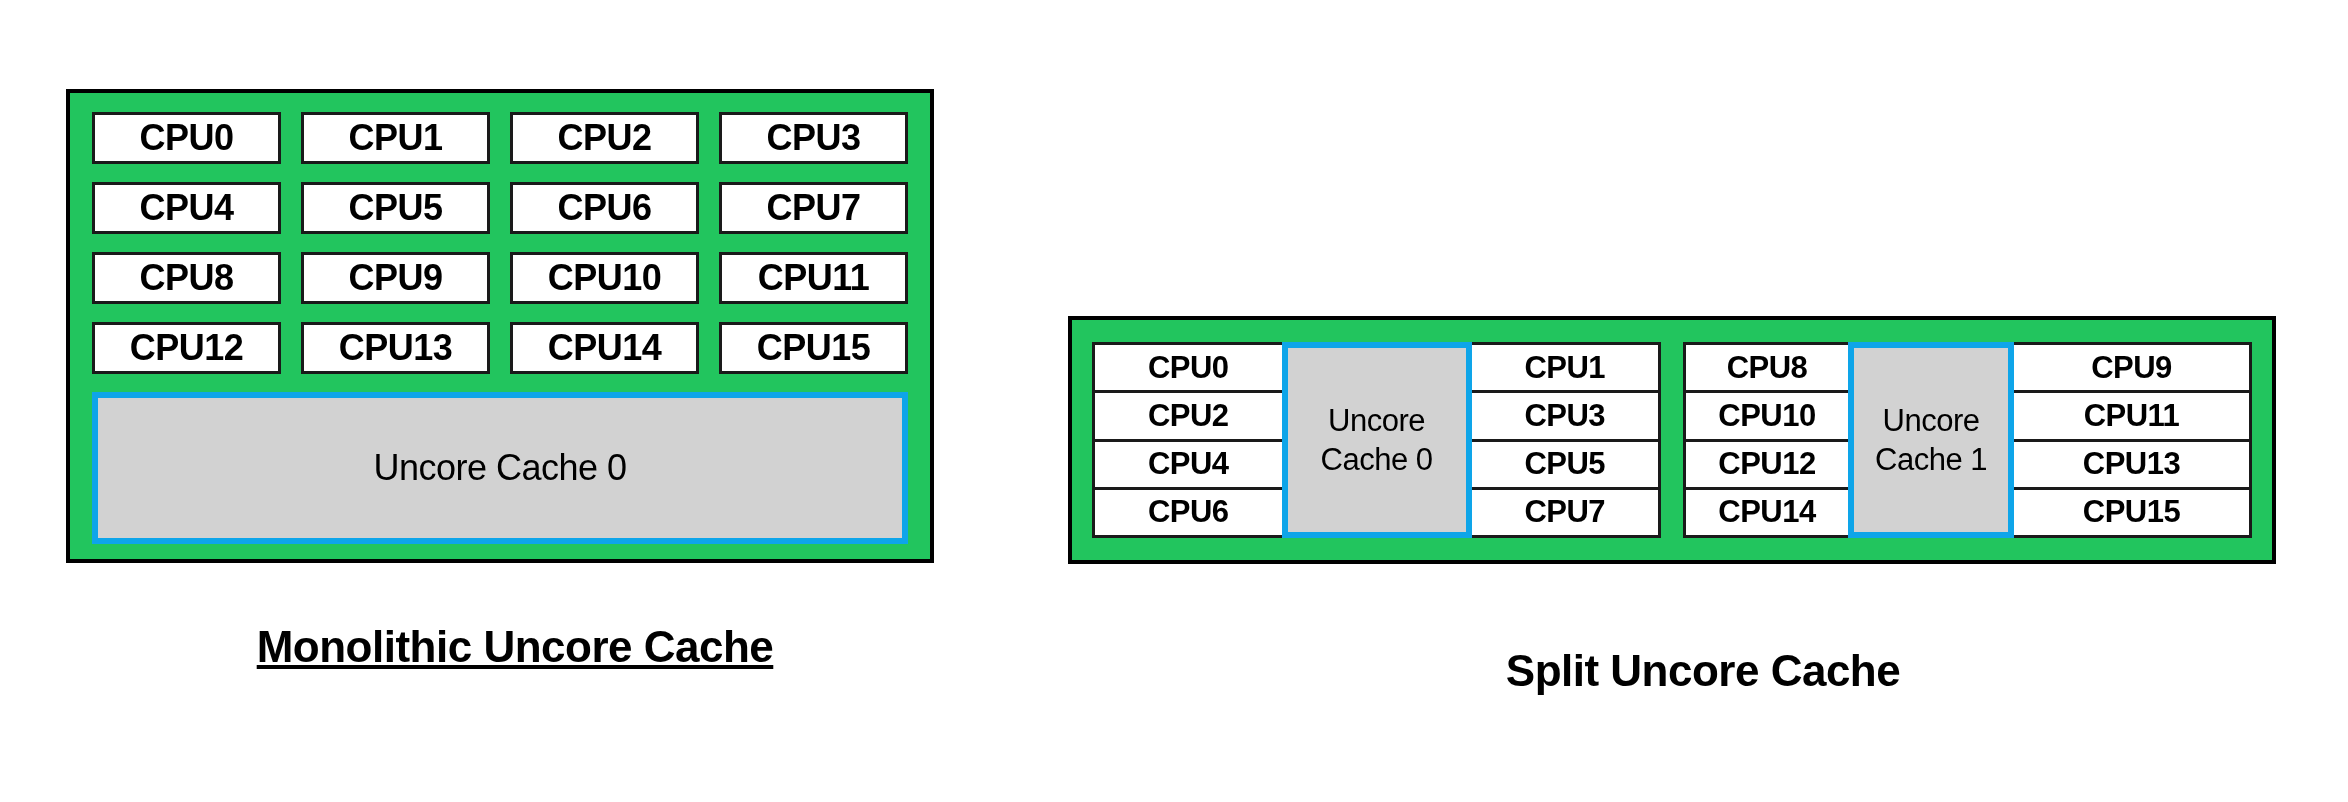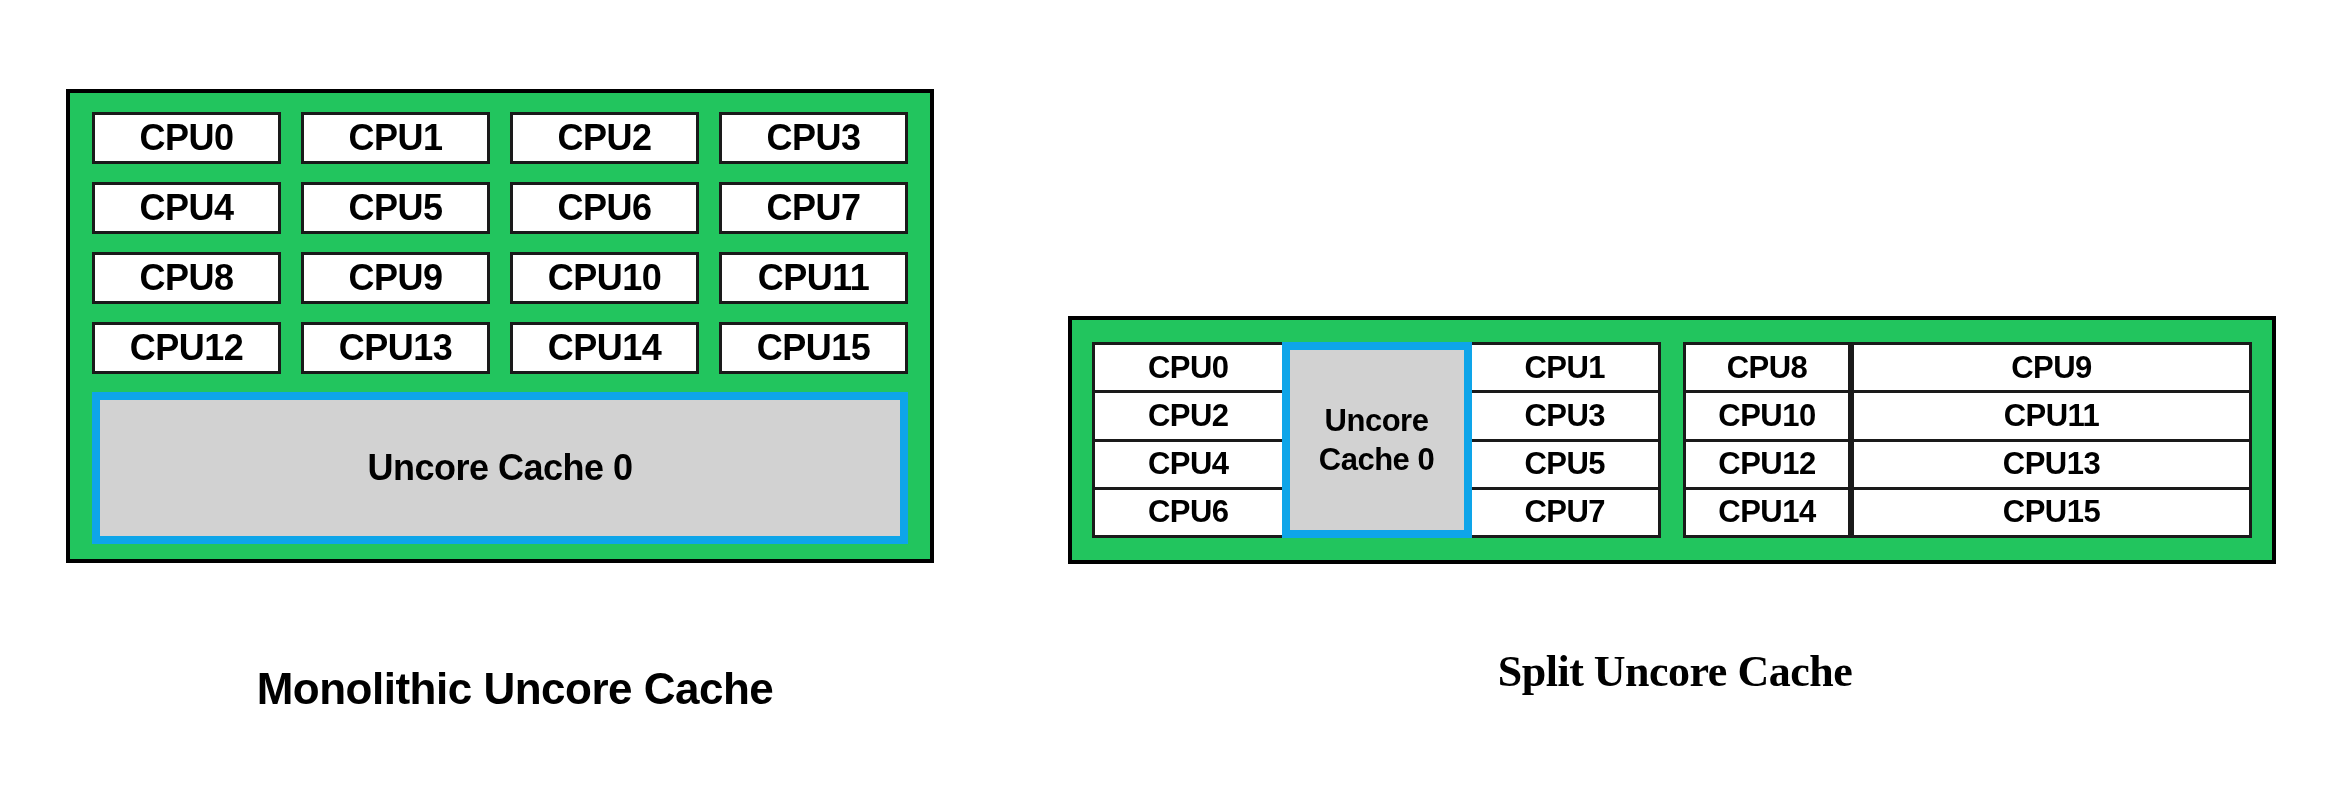--- a/index.html
+++ b/index.html
@@ -31,27 +31,27 @@
     background: #ffffff;
     display: flex;
     align-items: center;
     justify-content: center;
     font-weight: bold;
     letter-spacing: -0.5px;
   }
 
   .cache-box {
     box-sizing: border-box;
-    border: 8px solid #0ea5e9;
+    border: 6px solid #0ea5e9;
     background: #d2d2d2;
     display: flex;
     align-items: center;
     justify-content: center;
     text-align: center;
-    font-weight: bold;
+    font-weight: normal;
     letter-spacing: -0.5px;
   }
 
   
   #monolithic-panel {
     left: 66px;
     top: 89px;
     width: 868px;
     height: 474px;
     padding: 19px 22px 18px 22px;
@@ -115,28 +115,28 @@
   .caption {
     position: absolute;
     font-size: 44px;
     font-weight: bold;
     letter-spacing: -0.5px;
     white-space: nowrap;
     text-align: center;
   }
   #caption-monolithic {
     left: 0;
-    top: 664px;
+    top: 622px;
     width: 1030px;
+    text-decoration: underline;
   }
   #caption-split {
-    left: 1080px;
+    left: 1108px;
     top: 646px;
     width: 1190px;
-    font-family: Liberation Serif, serif;
   }
 </style>
 </head>
 <body>
 
 <div class="panel" id="monolithic-panel">
   <div id="monolithic-grid">
     <div class="cpu-box">CPU0</div>
     <div class="cpu-box">CPU1</div>
     <div class="cpu-box">CPU2</div>
@@ -177,20 +177,21 @@
     </div>
   </div>
 
   <div class="split-cluster" id="split-cluster-1">
     <div class="split-col">
       <div class="cpu-box">CPU8</div>
       <div class="cpu-box">CPU10</div>
       <div class="cpu-box">CPU12</div>
       <div class="cpu-box">CPU14</div>
     </div>
+    <div class="cache-box">Uncore Cache 1</div>
     <div class="split-col">
       <div class="cpu-box">CPU9</div>
       <div class="cpu-box">CPU11</div>
       <div class="cpu-box">CPU13</div>
       <div class="cpu-box">CPU15</div>
     </div>
   </div>
 
 </div>
 

